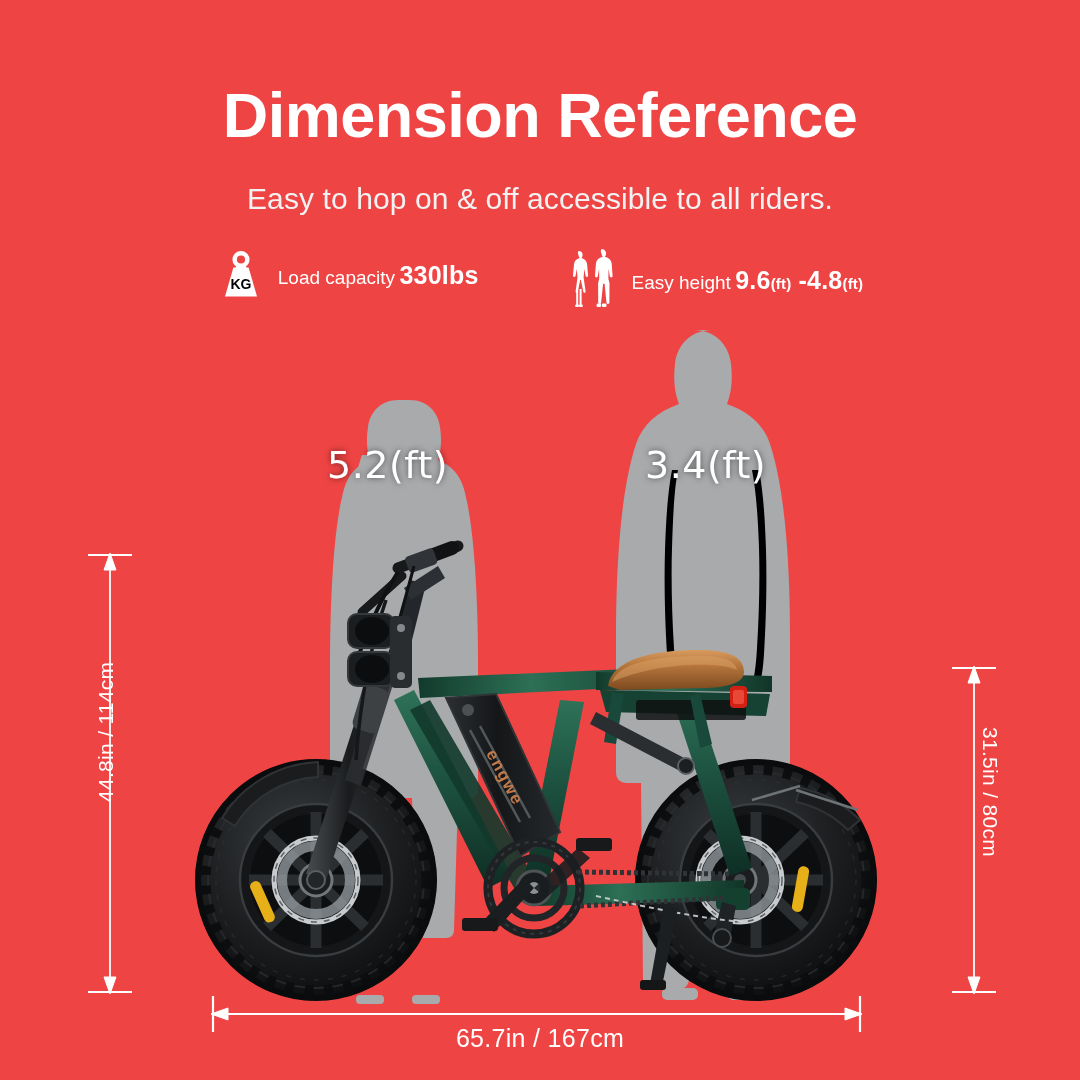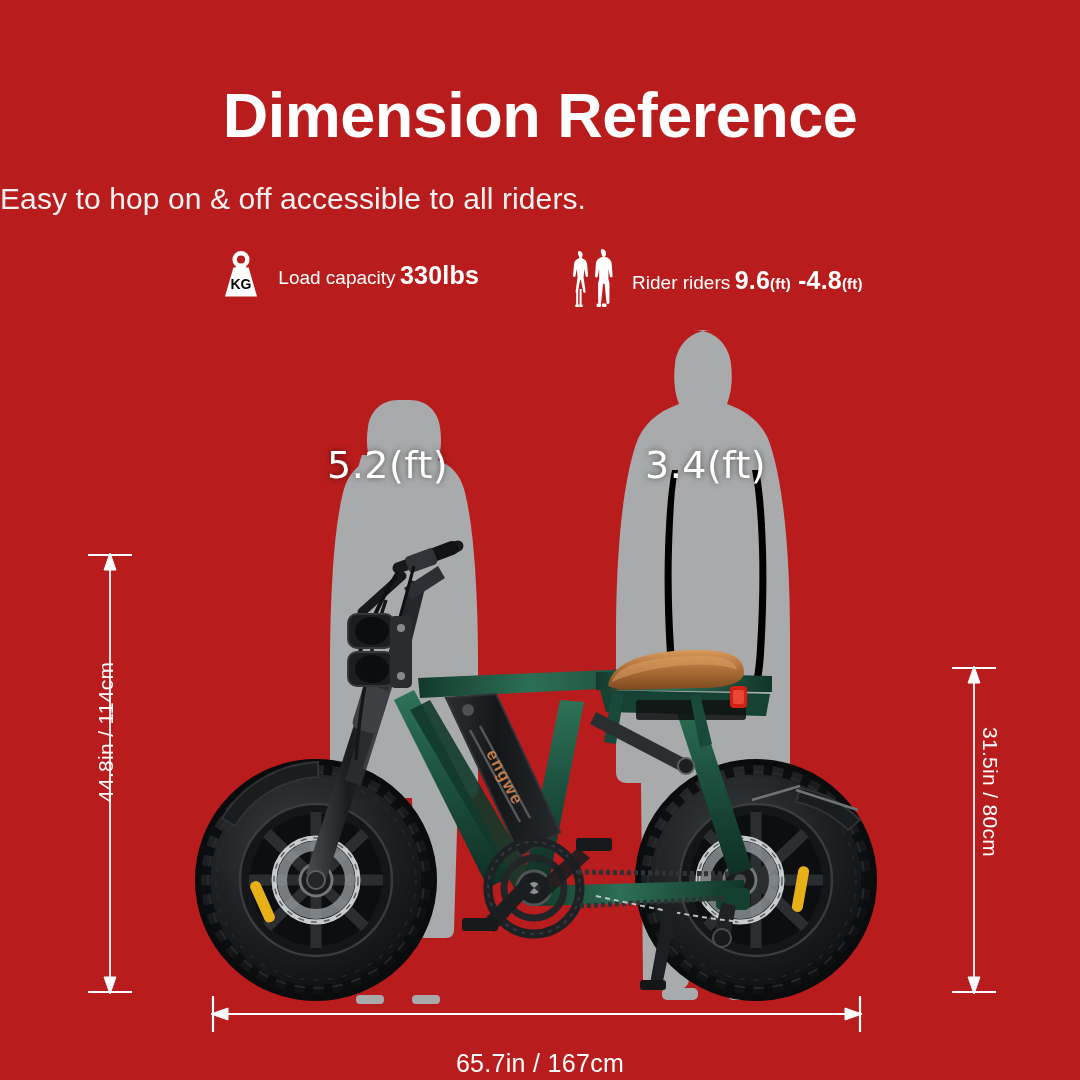--- a/index.html
+++ b/index.html
@@ -9,40 +9,41 @@
     background: #000000;
   }
   body {
     font-family: "Liberation Sans", sans-serif;
     -webkit-font-smoothing: antialiased;
   }
   #stage {
     position: relative;
     width: 1080px;
     height: 1080px;
-    background: #b91c1c;
+    background: #ef4444;
     overflow: hidden;
   }
 
   
   .title {
     position: absolute;
     left: 0; top: 82px;
     width: 1080px;
     text-align: center;
     color: #ffffff;
     font-size: 63px;
     font-weight: 700;
     letter-spacing: -0.5px;
     line-height: 1.05;
   }
   .subtitle {
     position: absolute;
     left: 0; top: 182px;
     width: 1080px;
+    text-align: center;
     color: #f2f2f2;
     font-size: 30px;
     font-weight: 400;
     letter-spacing: 0.1px;
   }
 
   
   .specs {
     position: absolute;
     left: 0; top: 248px;
@@ -131,21 +132,20 @@
   .dim-right {
     left: 0; top: 0;
     transform-origin: 0 0;
     transform: translate(1002px, 727px) rotate(90deg);
   }
   .dim-bottom {
     left: 0; top: 1024px;
     width: 1080px;
     text-align: center;
     font-size: 25px;
-    margin-top: 25px;
   }
 </style>
 </head>
 <body>
 
 <div id="stage">
 
   <div class="title">Dimension Reference</div>
   <div class="subtitle">Easy to hop on &amp; off accessible to all riders.</div>
 
@@ -175,21 +175,21 @@
           <rect x="16.6" y="41" width="2.0" height="16.5" fill="#ffffff"></rect>
           <rect x="12.2" y="56.5" width="3.8" height="2.6" rx="1" fill="#ffffff"></rect>
           <rect x="16.0" y="56.5" width="3.8" height="2.6" rx="1" fill="#ffffff"></rect>
 
           <path d="M38.5 1 a4.6 4.6 0 0 1 4.6 4.6 a4.6 4.6 0 0 1 -1.3 3.2 c4.2 1.0 6.6 3.4 6.9 7.0 l0.9 12.2 c0.1 1.7 -2.5 2.0 -2.8 0.3 l-1.3 -7.6 l-0.1 10.2 l0 0.2 l1.1 3.9 l-0.1 19.6 c0 1.7 -2.7 1.8 -2.9 0.1 l-1.9 -18.9 l-1.5 0 l-2.0 18.9 c-0.2 1.7 -2.9 1.6 -2.9 -0.1 l-0.1 -19.6 l1.1 -3.9 l0 -0.2 l-0.1 -10.2 l-1.3 7.6 c-0.3 1.7 -2.9 1.4 -2.8 -0.3 l0.9 -12.2 c0.3 -3.6 2.7 -6.0 6.9 -7.0 a4.6 4.6 0 0 1 -1.3 -3.2 A4.6 4.6 0 0 1 38.5 1 z" fill="#ffffff"></path>
           <rect x="33.6" y="55.5" width="4.6" height="3.4" rx="1.2" fill="#ffffff"></rect>
           <rect x="38.9" y="55.5" width="4.6" height="3.4" rx="1.2" fill="#ffffff"></rect>
         </svg>
       </span>
       <span class="spec-text">
-        <span class="spec-label">Rider riders</span>
+        <span class="spec-label">Easy height</span>
         <span class="spec-value">
           <span>9.6</span><span class="unit-sm">(ft)</span>
           <span class="dash">-</span><span>4.8</span><span class="unit-sm">(ft)</span>
         </span>
       </span>
     </div>
 
   </div>
 
   <svg class="silhouettes" viewBox="0 0 1080 1080">

